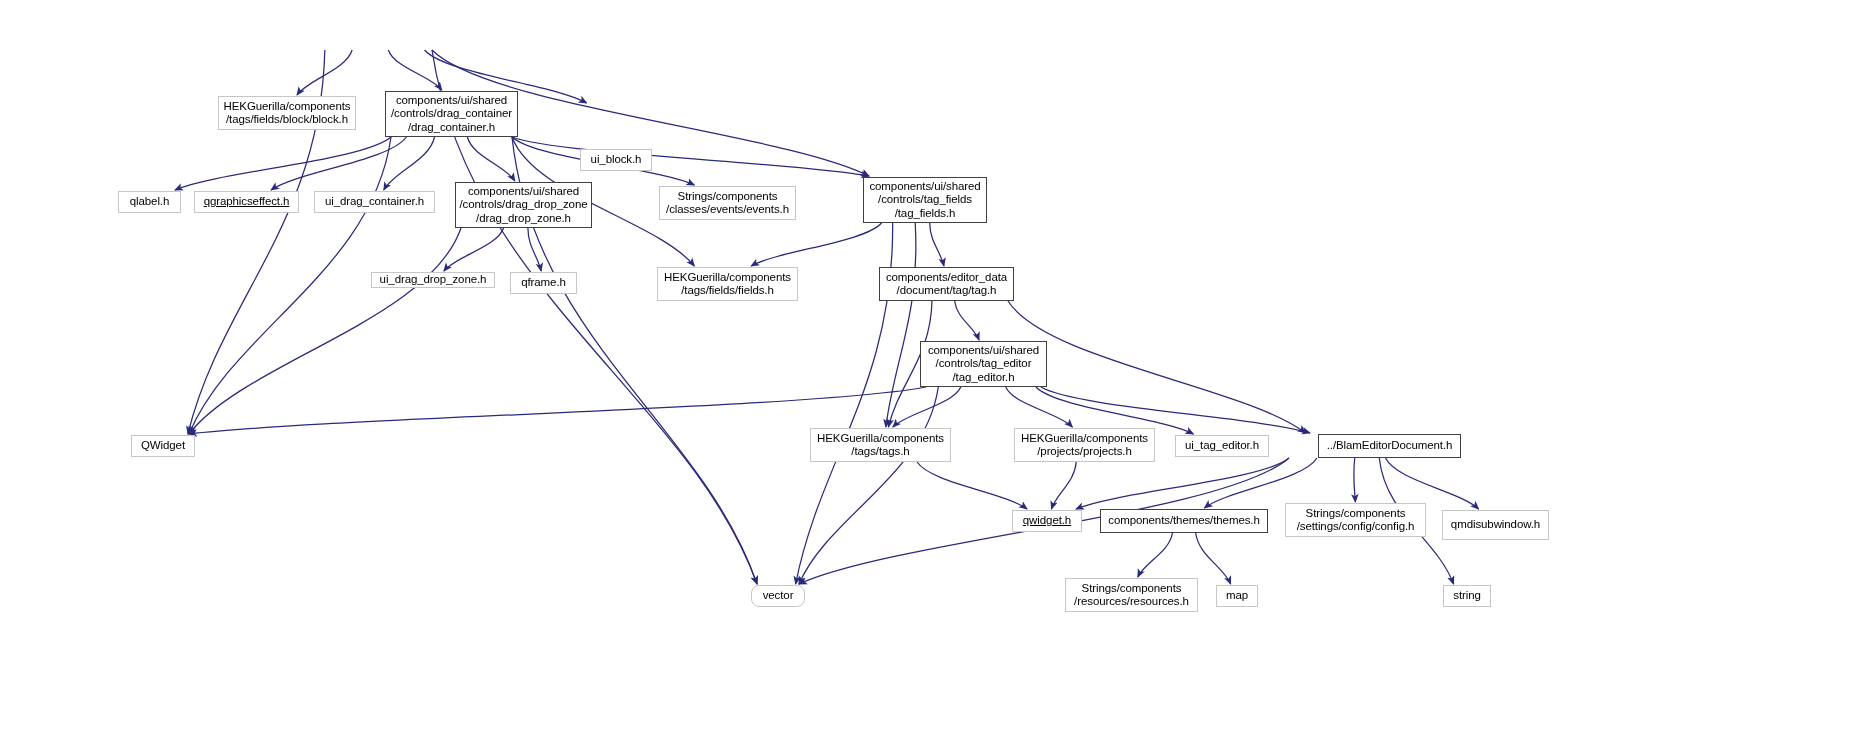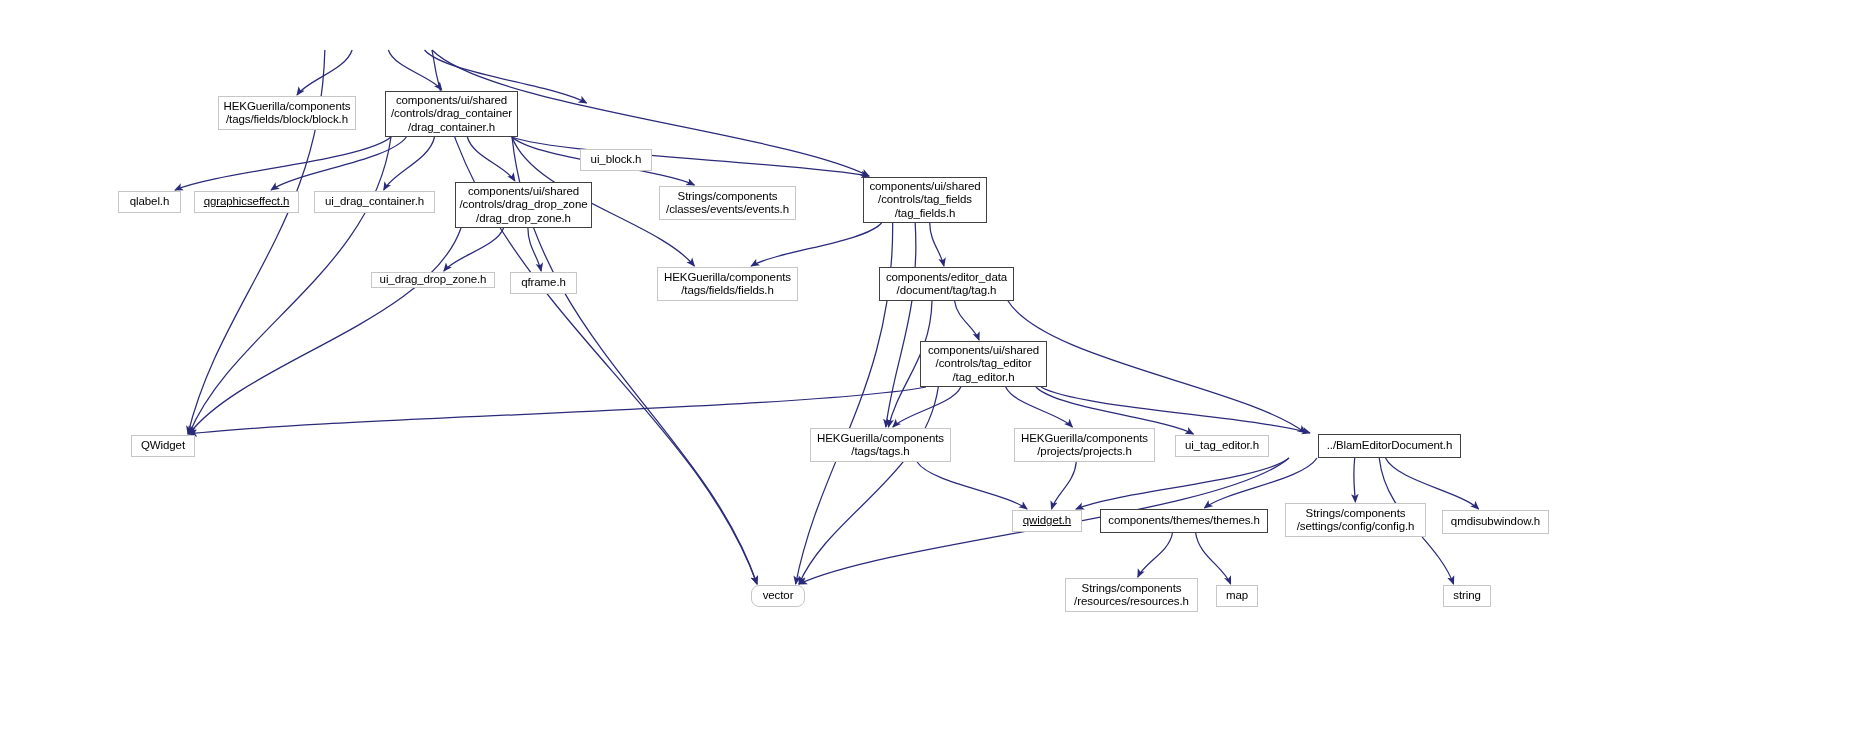--- a/index.html
+++ b/index.html
@@ -112,19 +112,19 @@
     <div class="node" style="left: 810px; top: 428px; width: 141px; height: 34px;"><span class="lbl">HEKGuerilla/components
 /tags/tags.h</span></div>
     <div class="node" style="left: 1014px; top: 428px; width: 141px; height: 34px;"><span class="lbl">HEKGuerilla/components
 /projects/projects.h</span></div>
     <div class="node" style="left: 1175px; top: 435px; width: 94px; height: 22px;"><span class="lbl">ui_tag_editor.h</span></div>
     <div class="node thick" style="left: 1283px; top: 434px; width: 143px; height: 24px; margin-left: 35px;"><span class="lbl">../BlamEditorDocument.h</span></div>
     <div class="node" style="left: 1012px; top: 510px; width: 70px; height: 22px; text-decoration: underline;"><span class="lbl">qwidget.h</span></div>
     <div class="node thick" style="left: 1100px; top: 509px; width: 168px; height: 24px;"><span class="lbl">components/themes/themes.h</span></div>
     <div class="node" style="left: 1285px; top: 503px; width: 141px; height: 34px;"><span class="lbl">Strings/components
 /settings/config/config.h</span></div>
-    <div class="node" style="left: 1442px; top: 510px; width: 107px; height: 24px;"><span class="lbl">qmdisubwindow.h</span></div>
+    <div class="node" style="left: 1442px; top: 510px; width: 107px; height: 30px;"><span class="lbl">qmdisubwindow.h</span></div>
     <div class="node" style="left: 751px; top: 585px; width: 54px; height: 22px; border-radius: 8px;"><span class="lbl">vector</span></div>
     <div class="node" style="left: 1065px; top: 578px; width: 133px; height: 34px;"><span class="lbl">Strings/components
 /resources/resources.h</span></div>
     <div class="node" style="left: 1216px; top: 585px; width: 42px; height: 22px;"><span class="lbl">map</span></div>
     <div class="node" style="left: 1443px; top: 585px; width: 48px; height: 22px;"><span class="lbl">string</span></div>
   </div>
 
 </body></html>

